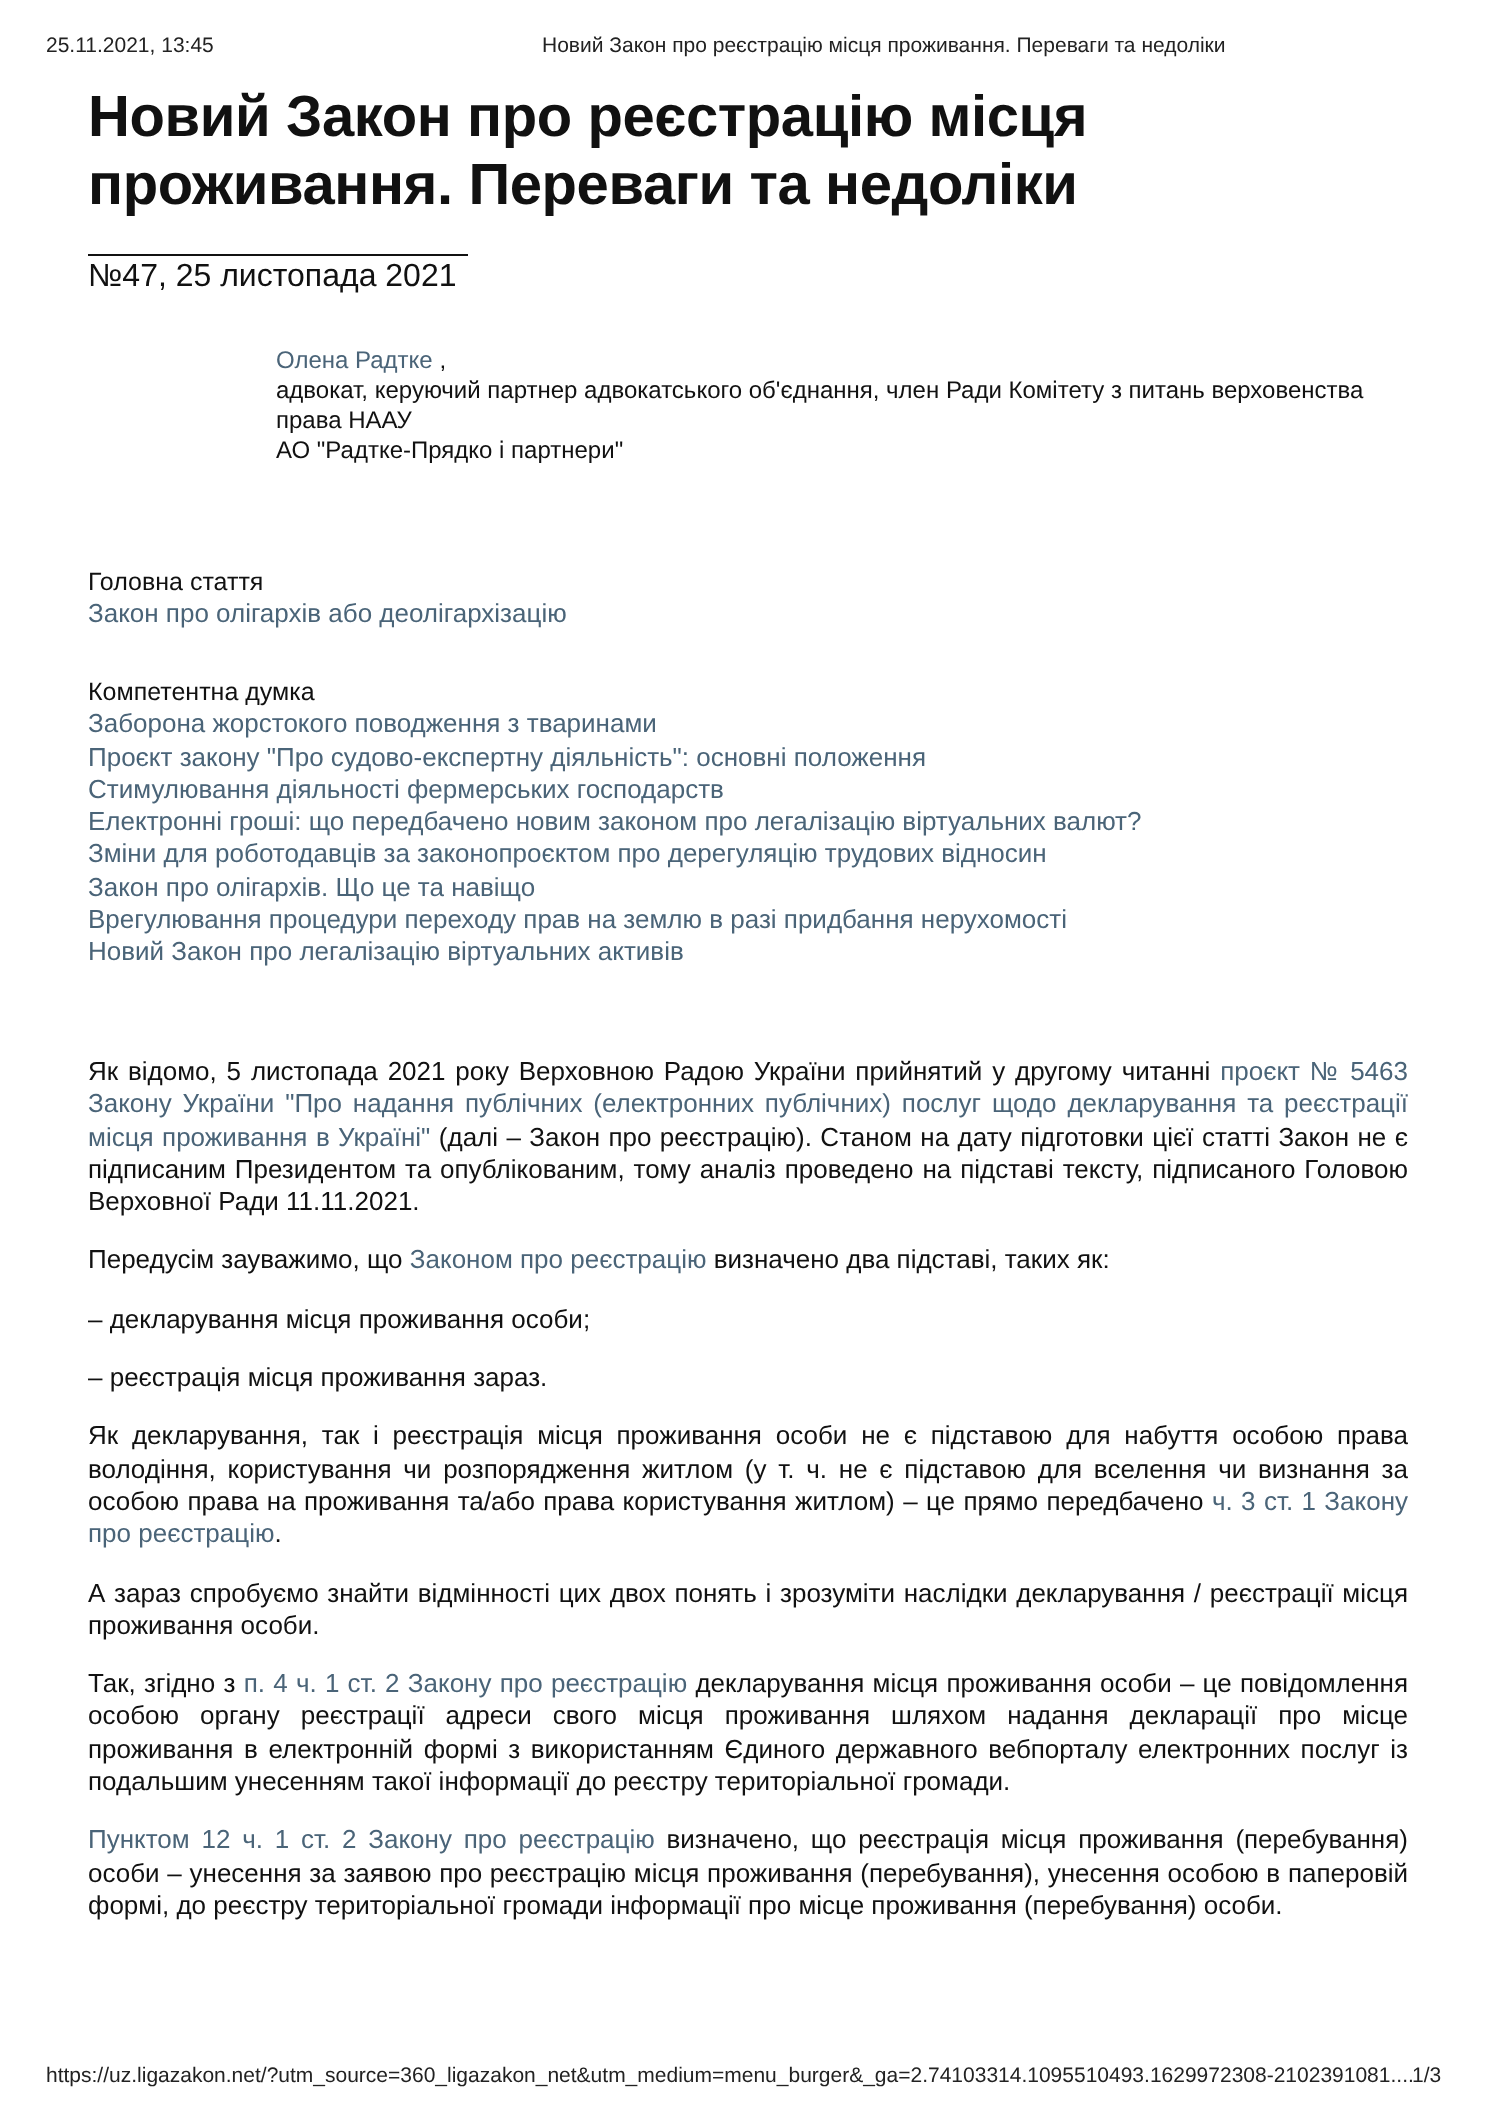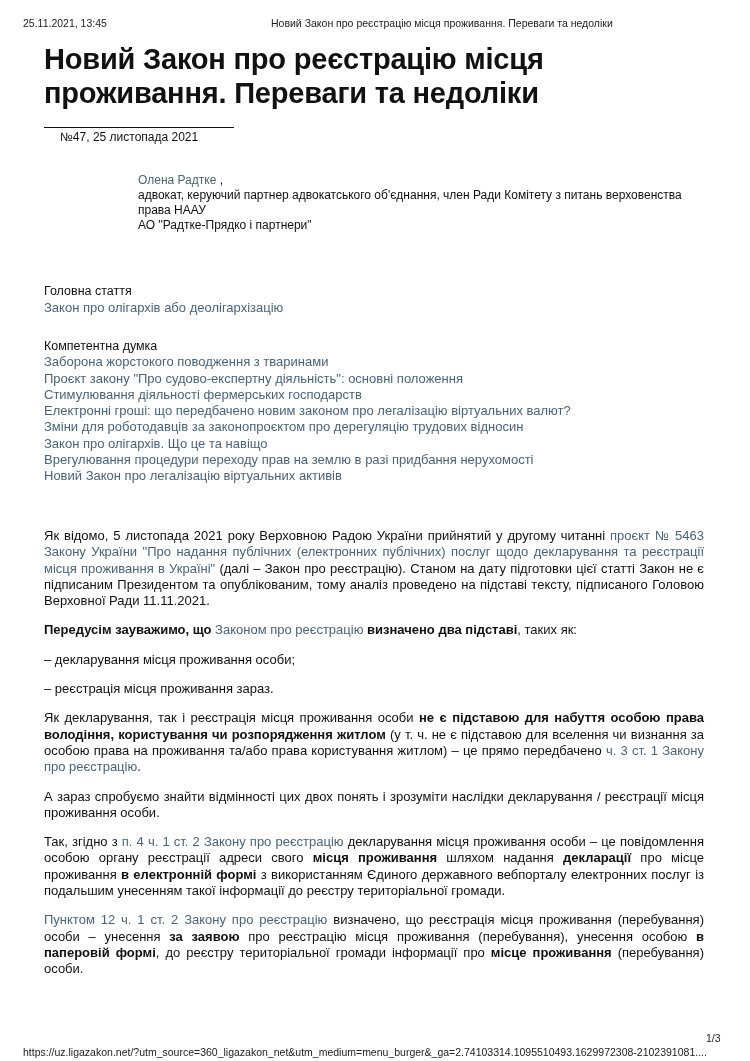--- a/index.html
+++ b/index.html
@@ -9,34 +9,34 @@
     }
     .hdr { position: absolute; top: 17px; font-size: 10.5px; color: #222; }
     .hdr-date { left: 23px; }
     .hdr-title { left: 271px; }
     .title {
       position: absolute; left: 44px; top: 42px; width: 560px;
       font-size: 29px; font-weight: bold; line-height: 34px; margin: 0;
       letter-spacing: -0.2px;
     }
     .rule { position: absolute; left: 44px; top: 127px; width: 190px; border-top: 1px solid #111; }
-    .issue { position: absolute; left: 44px; top: 130px; font-size: 12px; color: #111; margin-left: 16px; }
+    .issue { position: absolute; left: 44px; top: 130px; font-size: 16px; color: #111; }
     .author { position: absolute; left: 138px; top: 173px; font-size: 12px; line-height: 15px; width: 570px; }
     .author .name { color: #4a6478; text-align: center; }
     a, .link { color: #4a6478; text-decoration: none; }
     .section-label { font-size: 12.5px; color: #111; }
     .main-art { position: absolute; left: 44px; top: 283px; line-height: 16px; }
     .main-art .link { font-size: 13px; }
     .opinions { position: absolute; left: 44px; top: 338px; line-height: 16.3px; }
     .opinions .link { display: block; font-size: 13px; }
     .body { position: absolute; left: 44px; top: 528px; width: 660px; font-size: 13px; line-height: 16.3px; }
     .body p { margin: 0 0 13px 0; text-align: justify; }
-    .body b { font-weight: bold; }
+    .body b { font-weight: normal; }
     .footer { position: absolute; top: 1032px; font-size: 10.5px; color: #222; }
-    .footer-url { left: 23px; margin-top: 14px; }
+    .footer-url { left: 23px; }
     .footer-page { left: 706px; }
   </style>
 </head>
 <body>
 
 <div class="hdr hdr-date">25.11.2021, 13:45</div>
 <div class="hdr hdr-title">Новий Закон про реєстрацію місця проживання. Переваги та недоліки</div>
 
 <h1 class="title">Новий Закон про реєстрацію місця проживання. Переваги та недоліки</h1>
 <div class="rule"></div>

